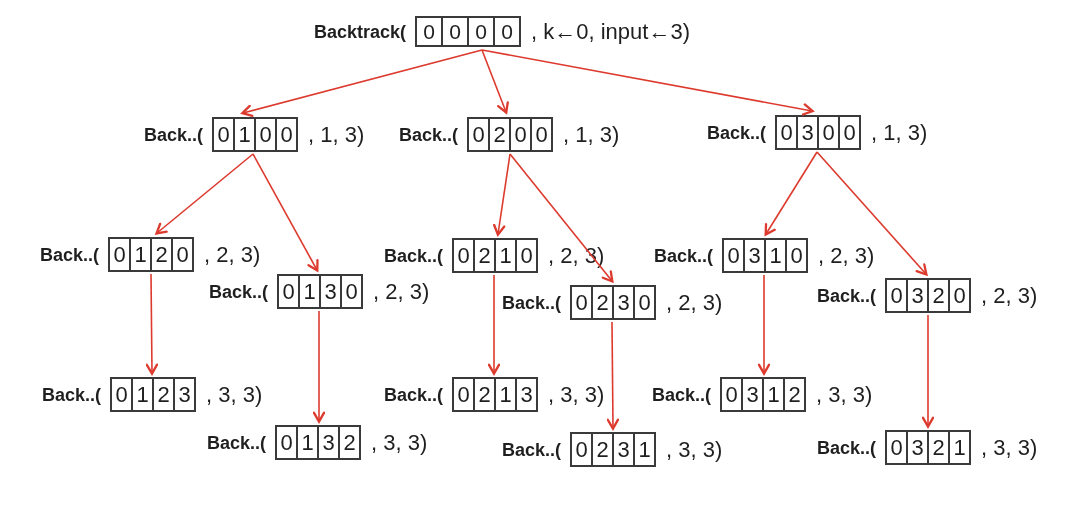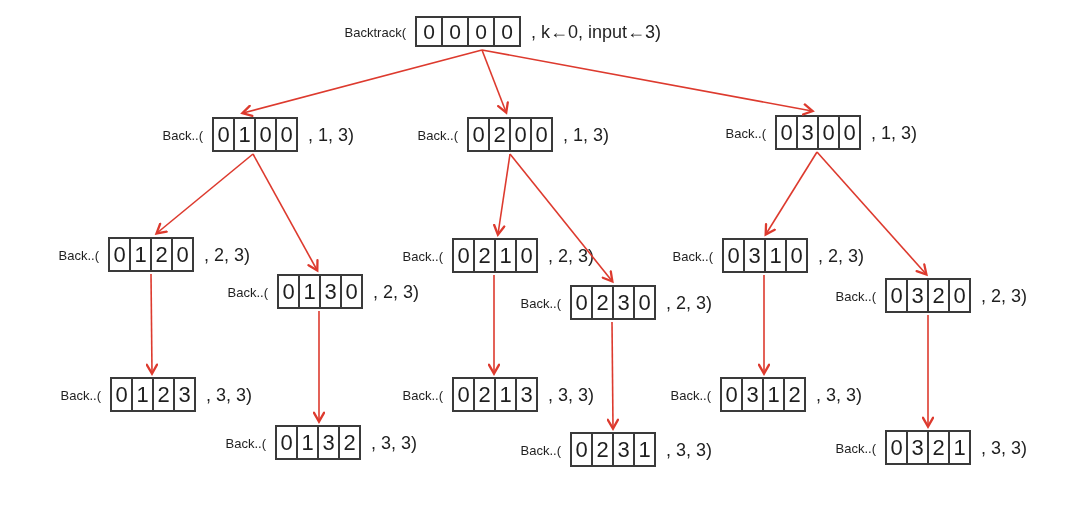--- a/index.html
+++ b/index.html
@@ -26,26 +26,26 @@
     width:19px;height:31px;
     border-right:2px solid var(--line,#3a3a3a);
     display:flex;align-items:center;justify-content:center;
     font-size:22px;line-height:1;
   }
   .cell:last-child{border-right:none;}
   .node.large .cell{width:24px;height:27px;font-size:21px;}
   .label{
     position:absolute;right:calc(100% + 9px);top:50%;
     transform:translateY(-50%);
-    white-space:nowrap;font-size:13px;
+    white-space:nowrap;font-size:18px;font-weight:bold;
   }
   .args{
     position:absolute;left:calc(100% + 10px);top:50%;
     transform:translateY(-50%);
-    white-space:nowrap;font-size:18px;
+    white-space:nowrap;font-size:22px;
   }
 </style>
 </head>
 <body>
 
 <div class="canvas" id="canvas" style="--arrow: #dd3a2e; --line: #3a3a3a; --ink: #1f1f1f; background: rgb(255, 255, 255);">
   <div class="node large" style="left: 415px; top: 16px;">
       <span class="label">Backtrack(</span>
       <div class="box">
         <div class="cell">0</div>

